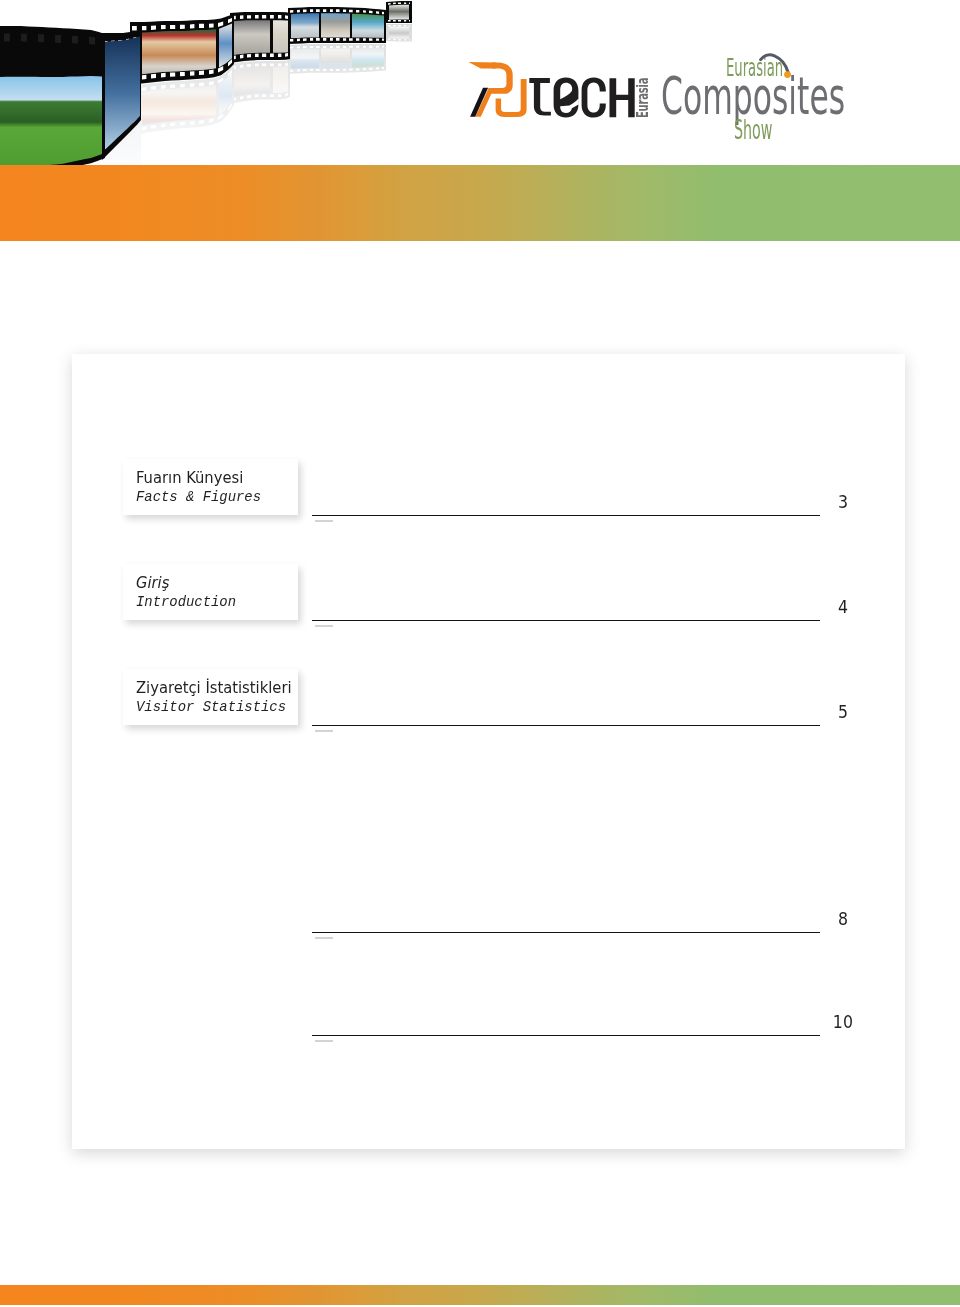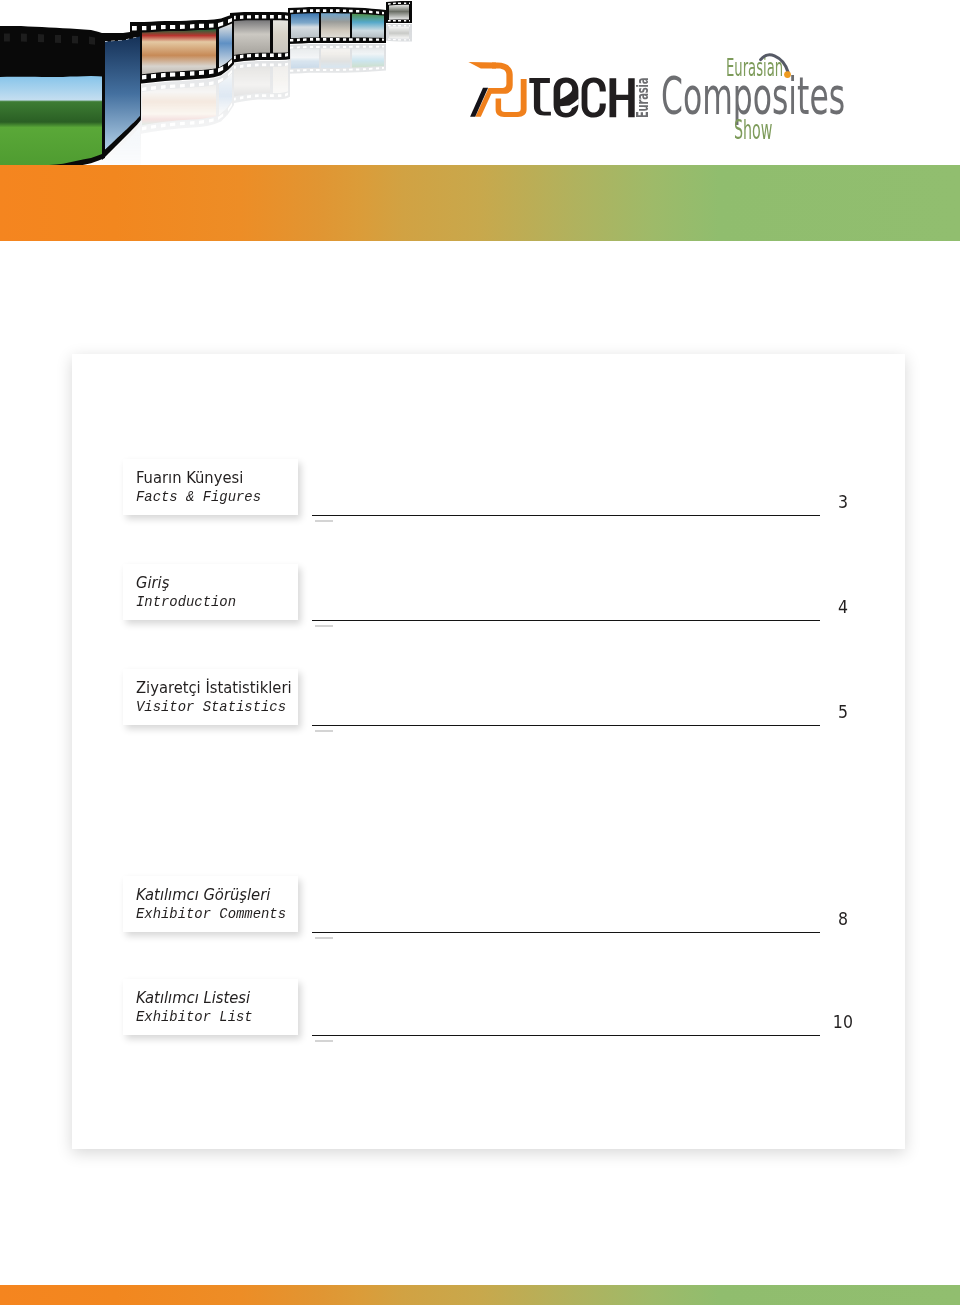--- a/index.html
+++ b/index.html
@@ -314,32 +314,24 @@
     <div class="toc-row" style="top:669px">
       <div class="card">
         <div class="tline1">Ziyaretçi İstatistikleri</div>
         <div class="tline2">Visitor Statistics</div>
       </div>
       <div class="leader"></div>
       <div class="leader-shadow"></div>
       <div class="pnum">5</div>
     </div>
     <div class="toc-row" style="top:876px">
-      <div class="card">
-        <div class="tline1 ital">Katılımcı Görüşleri</div>
-        <div class="tline2">Exhibitor Comments</div>
-      </div>
       <div class="leader"></div>
       <div class="leader-shadow"></div>
       <div class="pnum">8</div>
     </div>
     <div class="toc-row" style="top:979px">
-      <div class="card">
-        <div class="tline1 ital">Katılımcı Listesi</div>
-        <div class="tline2">Exhibitor List</div>
-      </div>
       <div class="leader"></div>
       <div class="leader-shadow"></div>
       <div class="pnum">10</div>
     </div>
   </div>
   <div class="footer-bar"></div>
 </div>
 
 </body></html>

